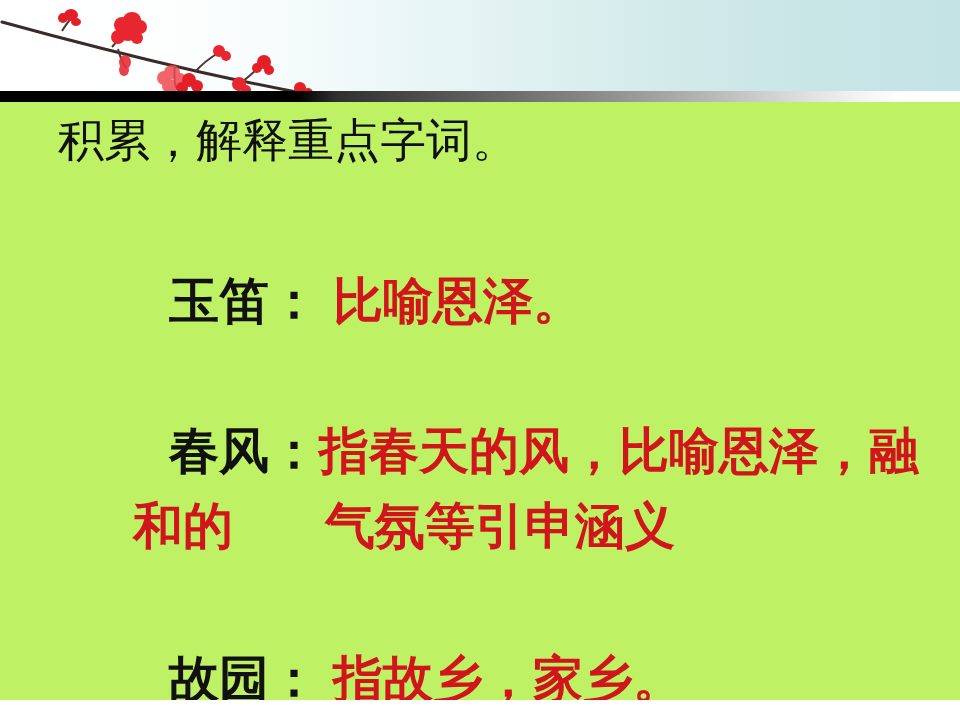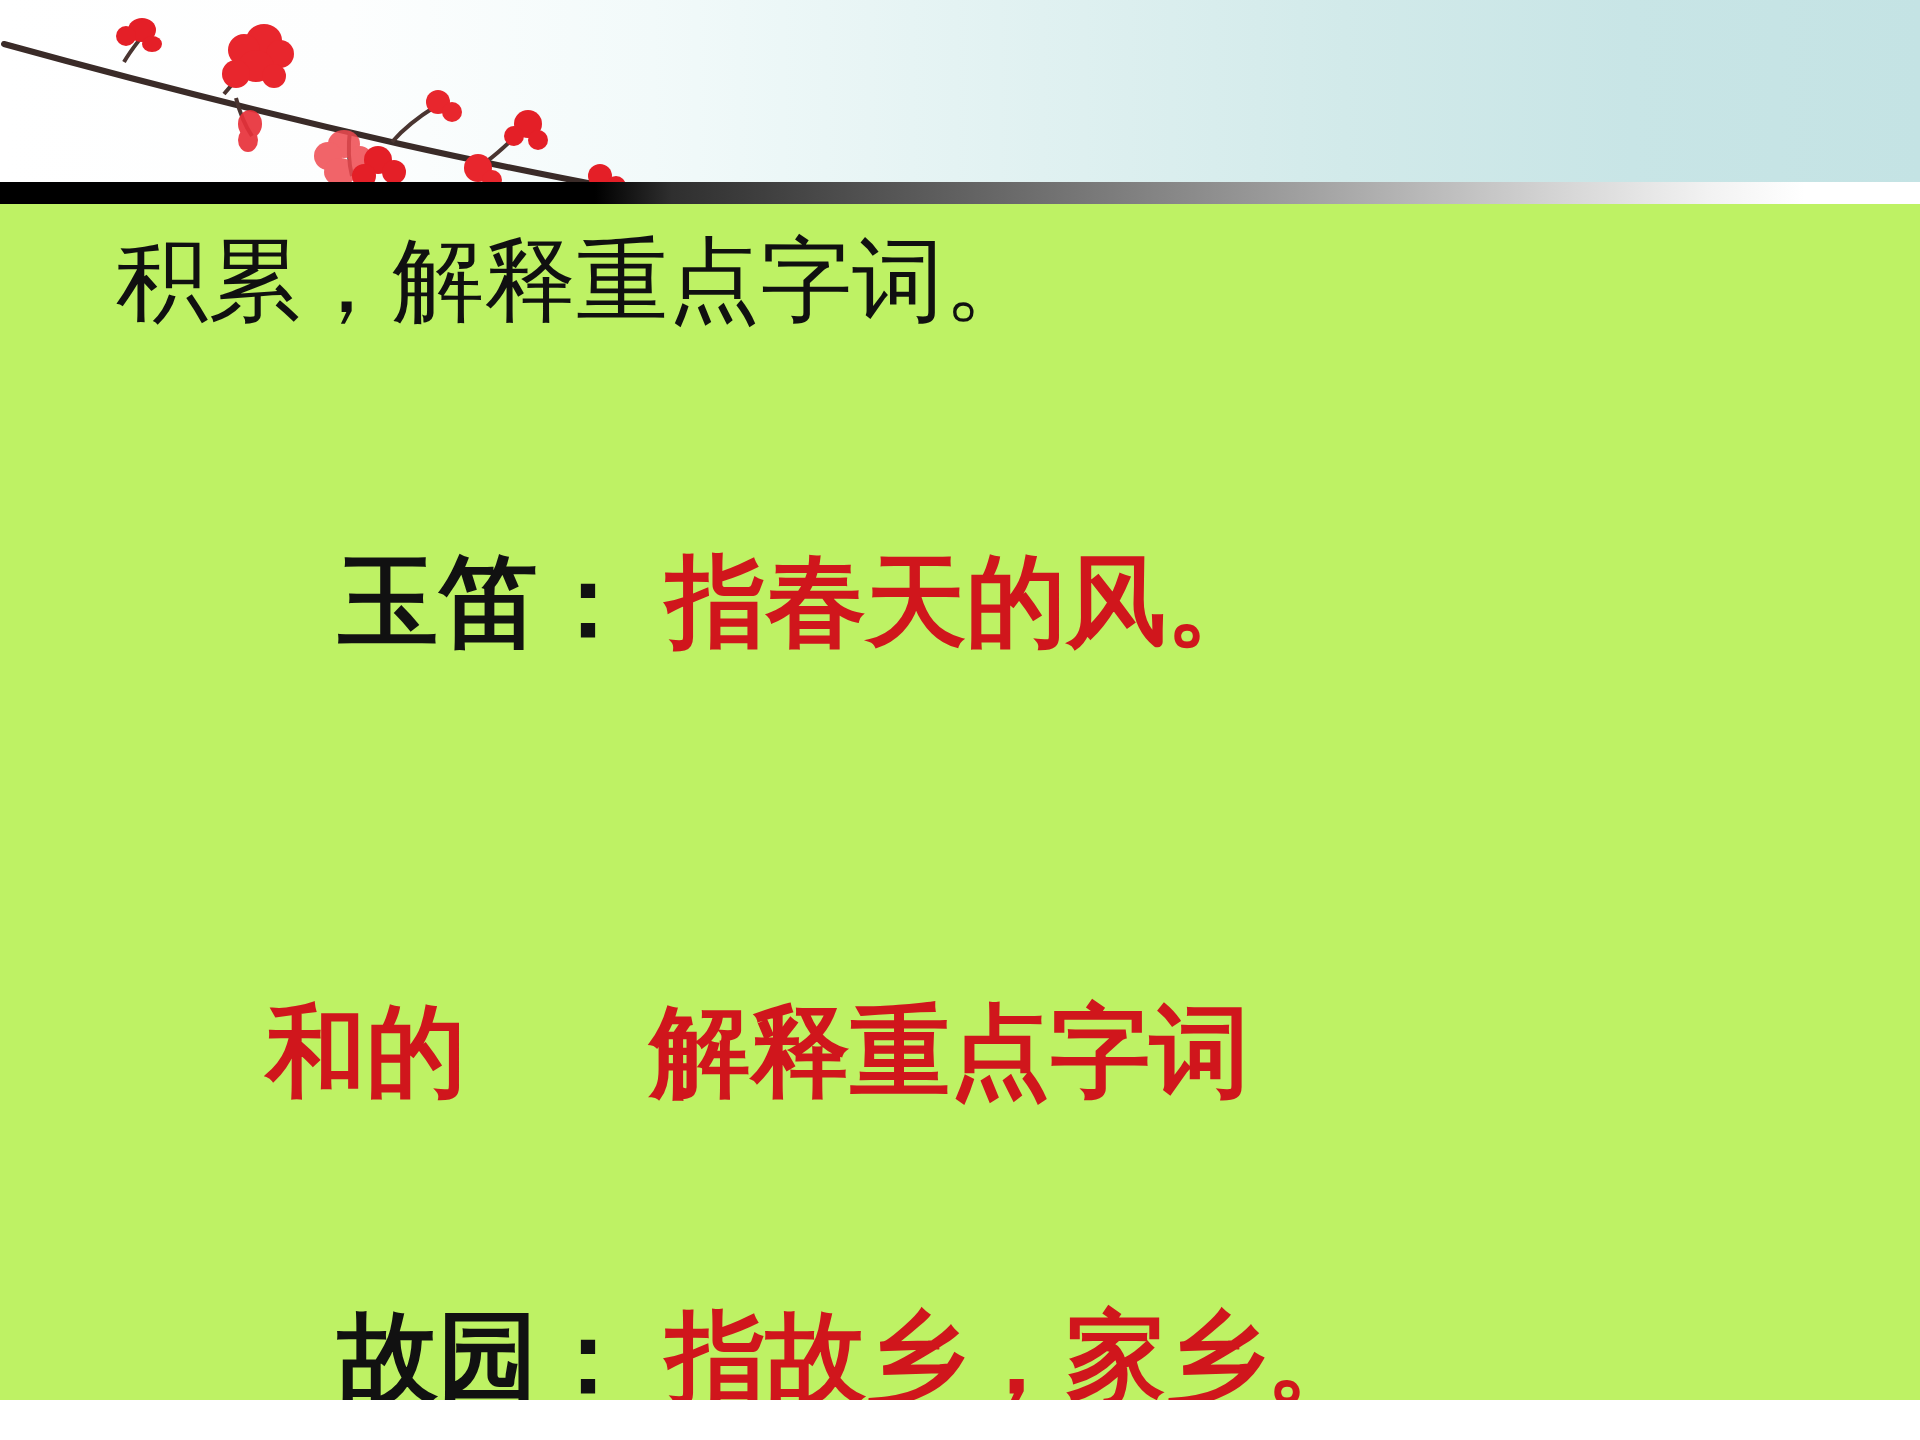--- a/index.html
+++ b/index.html
@@ -198,27 +198,30 @@
     </svg>
   </div>
 
   <div class="header-rule"></div>
 
   <div class="content">
 
     <div class="line line-heading">积累，解释重点字词。</div>
 
     <div class="line line-def row0">
-      <span class="term">玉笛：</span><span class="gap"></span><span class="gloss">指春天的风。</span>
-    </div>
-
-
+      <span class="term">玉笛：</span><span class="gap"></span><span class="gloss">比喻恩泽。</span>
+    </div>
+
+
+    <div class="line line-def row2">
+      <span class="term">春风：</span><span class="gloss">指春天的风，比喻恩泽，融</span>
+    </div>
 
     <div class="line line-def row3">
-      <span class="gloss">和的</span><span class="bigspace"></span><span class="gloss">解释重点字词</span>
+      <span class="gloss">和的</span><span class="bigspace"></span><span class="gloss">气氛等引申涵义</span>
     </div>
 
 
     <div class="line line-def row5">
       <span class="term">故园：</span><span class="gap"></span><span class="gloss">指故乡，家乡。</span>
     </div>
 
   </div>
 </div>
 

